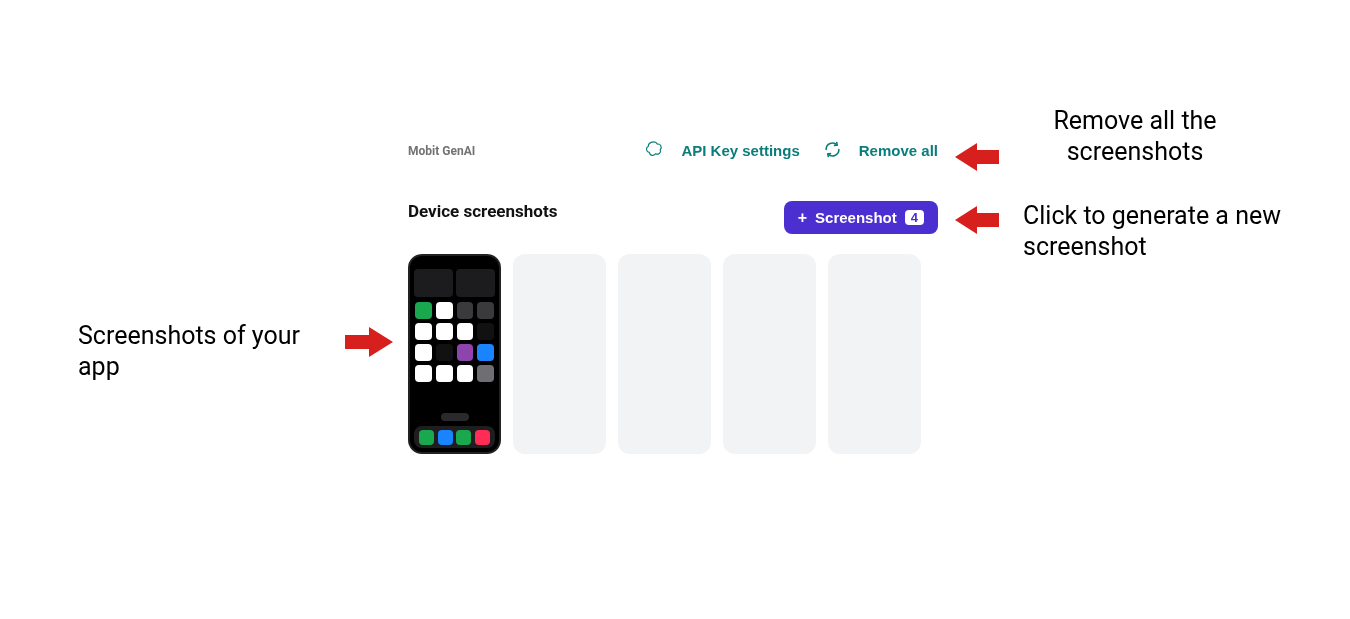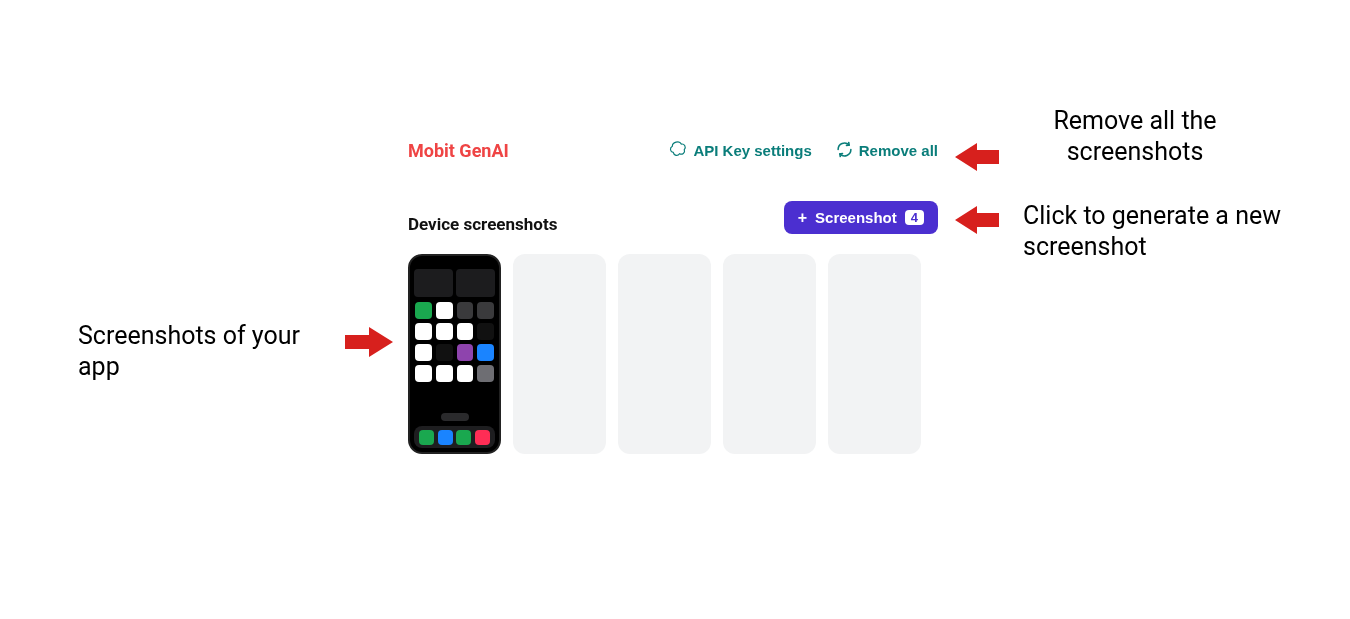--- a/index.html
+++ b/index.html
@@ -17,43 +17,43 @@
     top: 140px;
     width: 530px;
   }
   .panel-header {
     display: flex;
     align-items: center;
     justify-content: space-between;
     margin-bottom: 40px;
   }
   .title {
-    font-size: 18px;
+    font-size: 12px;
     font-weight: 700;
-    color: #ef4444;
+    color: #737373;
   }
   .header-actions {
     display: flex;
     align-items: center;
     gap: 24px;
   }
   .link-btn {
     display: inline-flex;
     align-items: center;
-    gap: 6px;
+    gap: 18px;
     color: #0a7d7a;
     font-size: 15px;
     font-weight: 600;
     cursor: pointer;
     background: none;
     border: none;
   }
   .section-row {
     display: flex;
-    align-items: flex-end;
+    align-items: flex-start;
     justify-content: space-between;
     margin-bottom: 20px;
   }
   .section-label {
     font-size: 17px;
     font-weight: 700;
     color: #111;
   }
   .screenshot-btn {
     display: inline-flex;

